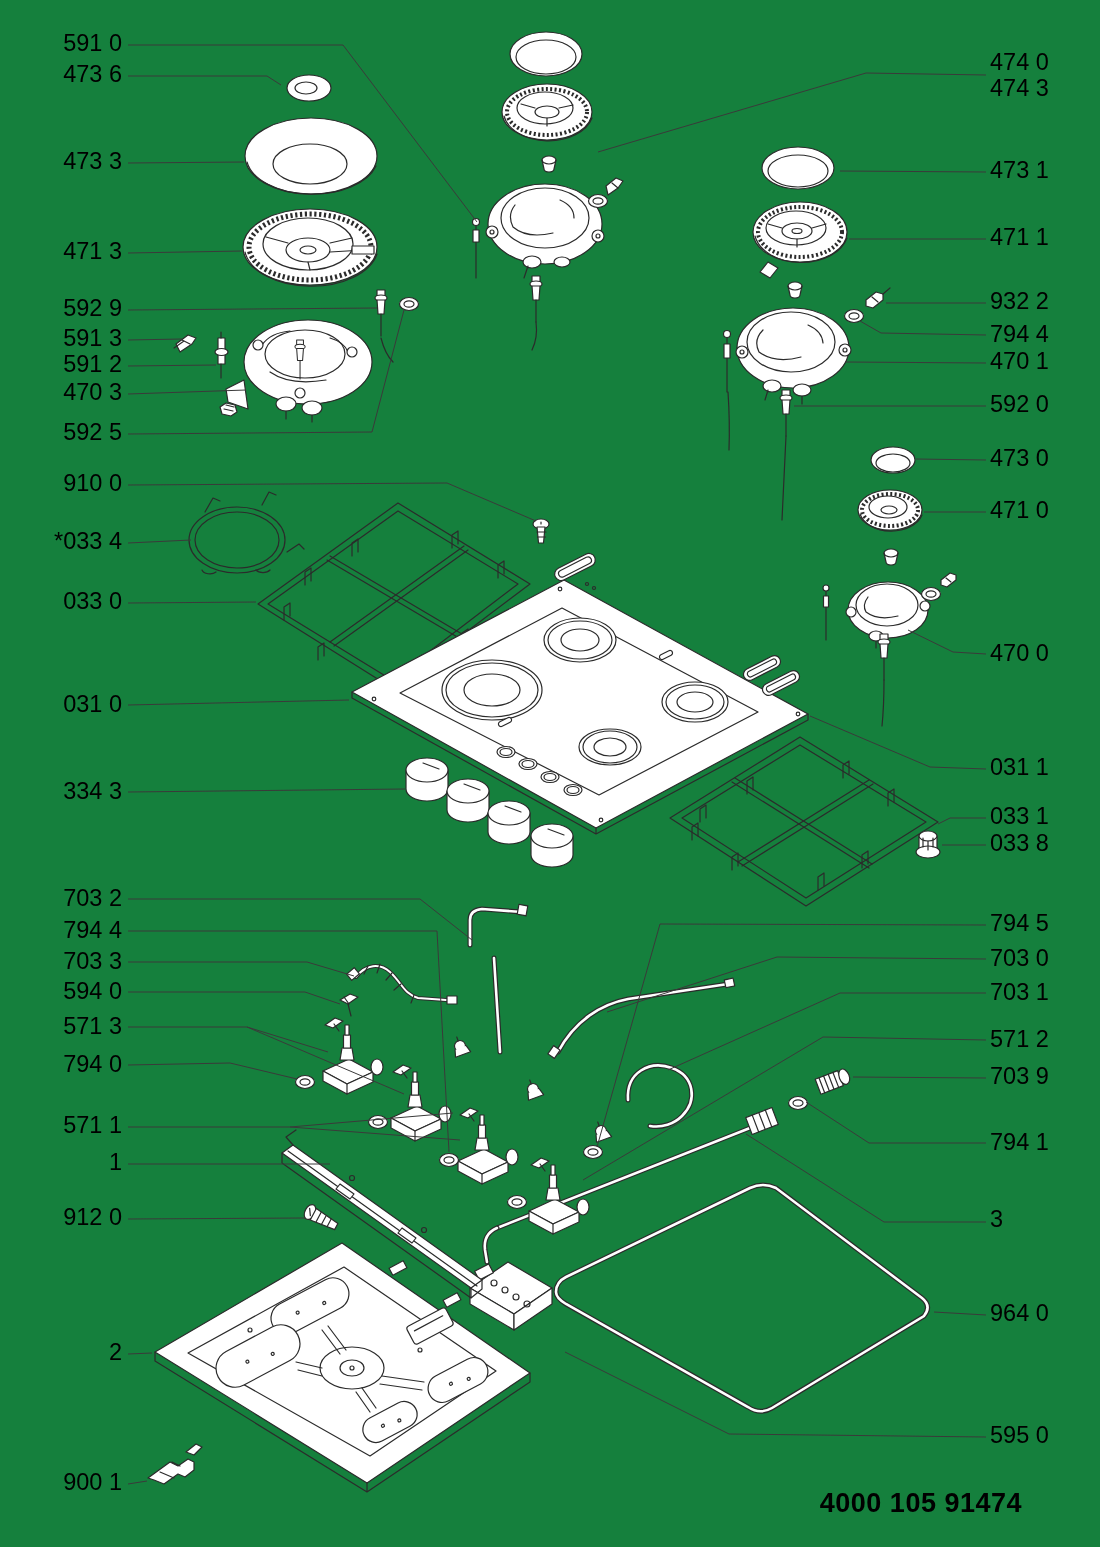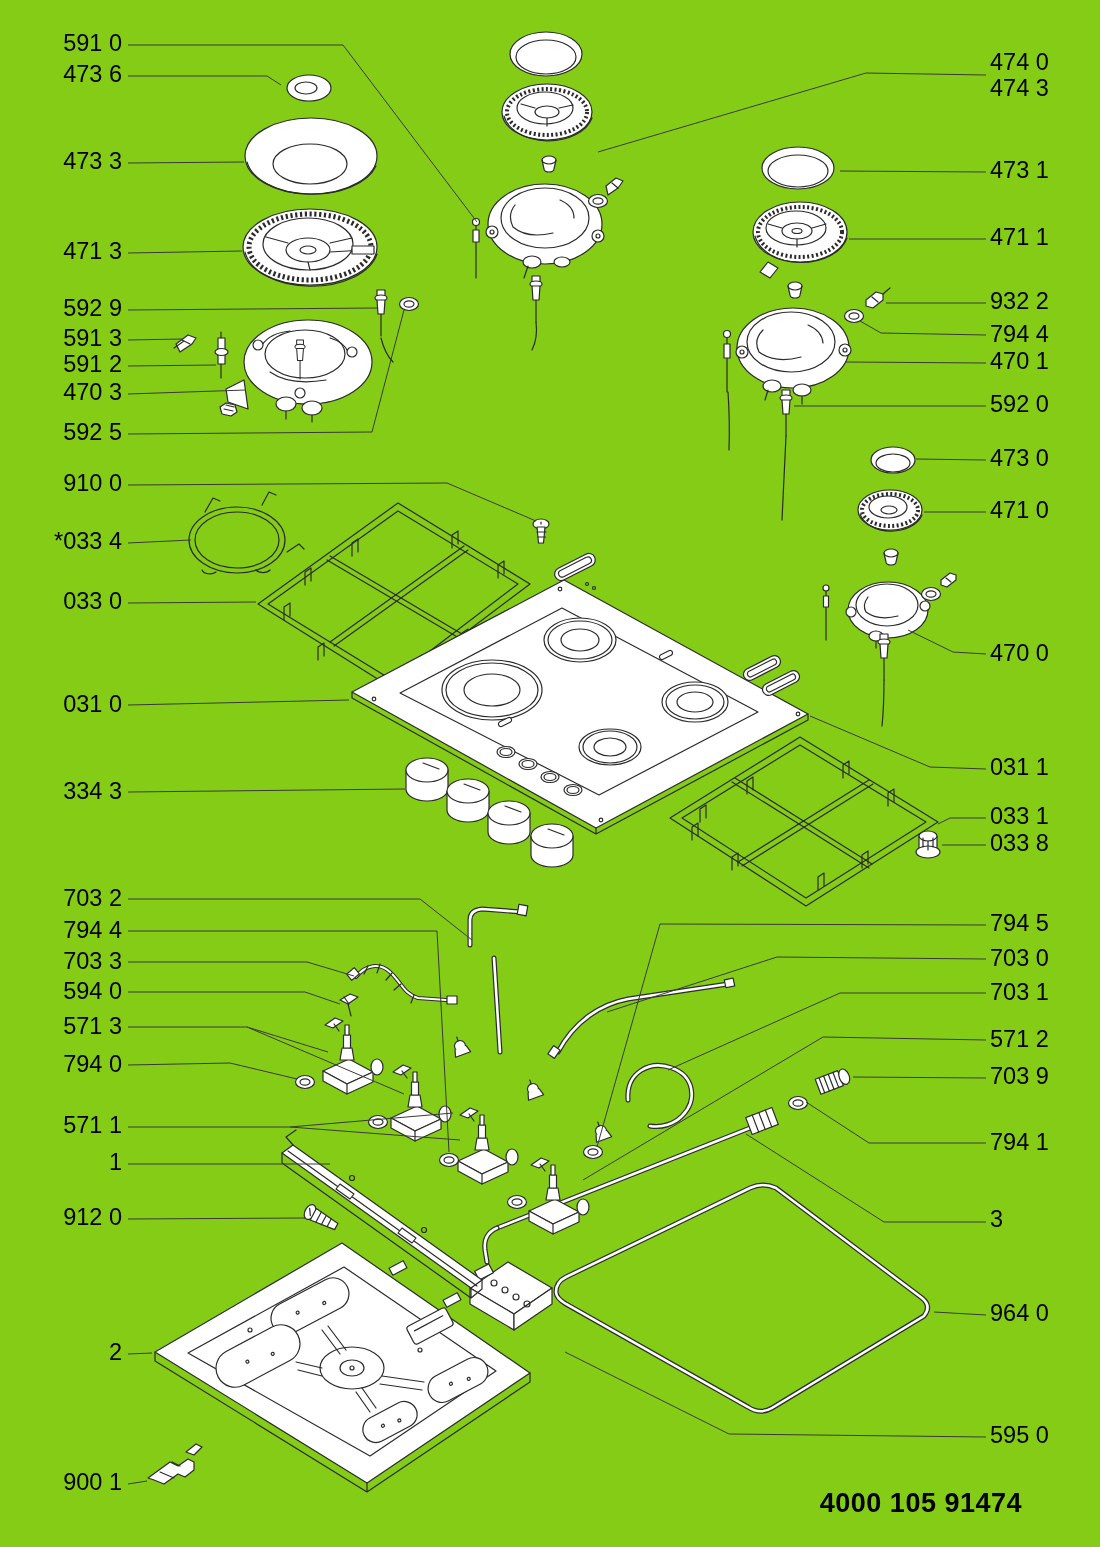--- a/index.html
+++ b/index.html
@@ -1,16 +1,16 @@
 <!DOCTYPE html>
 <html><head>
 <meta charset="utf-8">
 <style>
   html,body{margin:0;padding:0;background:#fff;}
-  .page{width:1100px;height:1547px;position:relative;background:#84cc16;font-family:"Liberation Sans",sans-serif;text-align:center;}
+  .page{width:1100px;height:1547px;position:relative;background:#15803d;font-family:"Liberation Sans",sans-serif;text-align:center;}
   svg{display:block;}
   .ln{fill:none;stroke:#2b2b2b;stroke-width:1.2;stroke-linecap:round;stroke-linejoin:round;}
   .fw{fill:#fff;stroke:#2b2b2b;stroke-width:1.2;stroke-linecap:round;stroke-linejoin:round;}
   .teeth{fill:none;stroke:#2b2b2b;stroke-width:5;stroke-dasharray:2.2 2.6;}
   .teeth2{fill:none;stroke:#2b2b2b;stroke-width:4;stroke-dasharray:2 2.4;}
   .tube{fill:none;stroke:#2b2b2b;stroke-width:5;stroke-linecap:round;}
   .tubein{fill:none;stroke:#fff;stroke-width:2.6;stroke-linecap:round;}
   .g4{fill:none;stroke:#2b2b2b;stroke-width:4;stroke-linecap:round;}
   .g2w{fill:none;stroke:#fff;stroke-width:2;stroke-linecap:round;}
   .ld{fill:none;stroke:#3a3a3a;stroke-width:1;}

